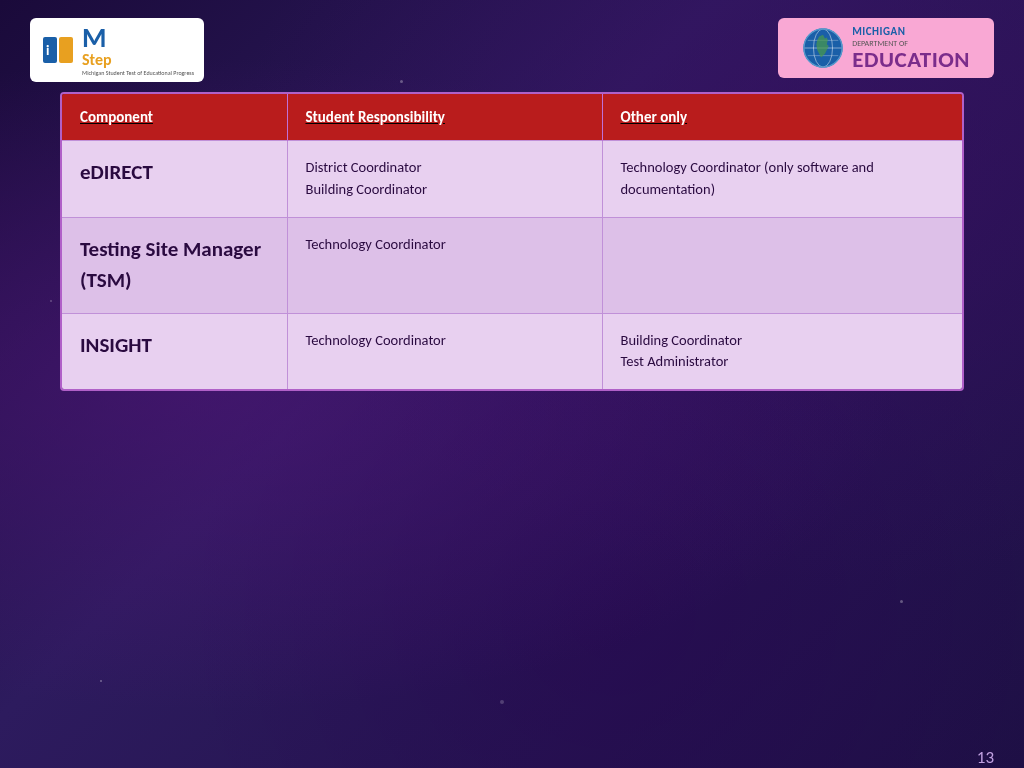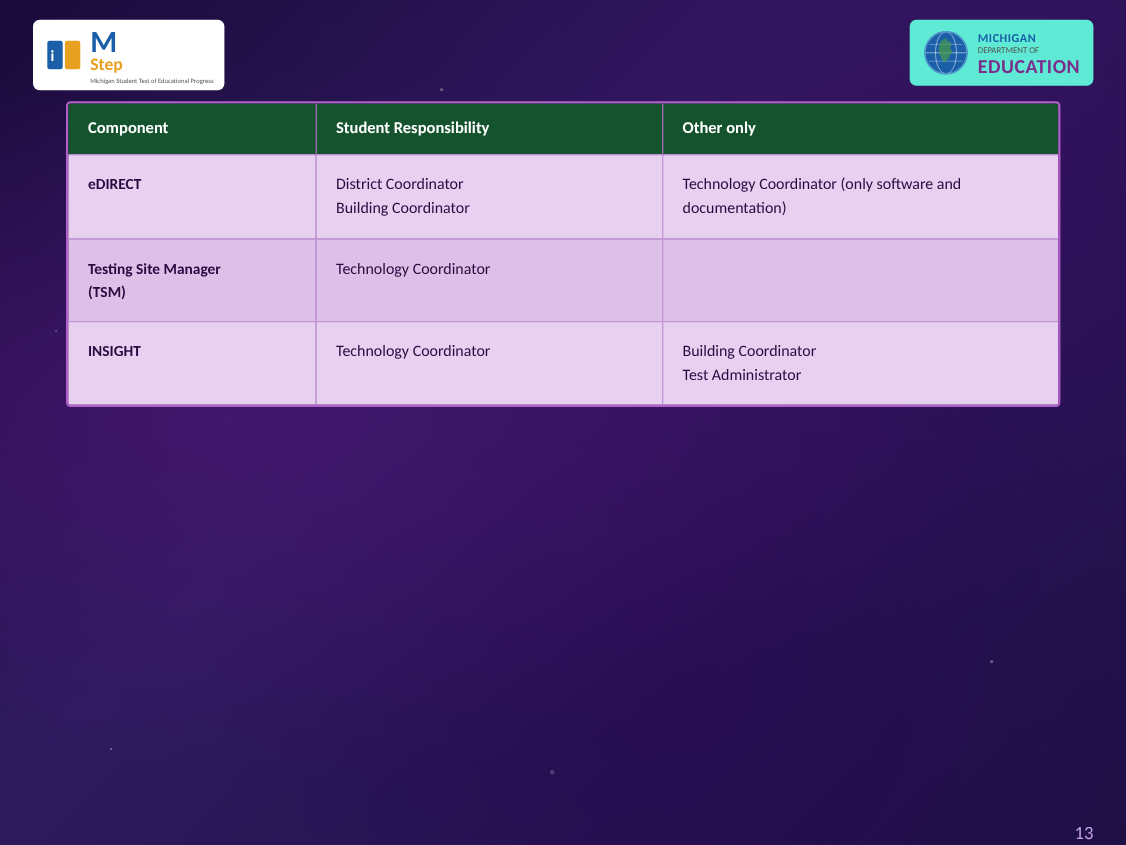--- a/index.html
+++ b/index.html
@@ -82,23 +82,23 @@
     }
 
     .mstep-logo-subtitle {
       font-size: 6px;
       color: #555;
       margin-top: 2px;
     }
 
     
     .mi-logo {
-      background: #5eead4;
+      background: #f9a8d4;
       border-radius: 6px;
-      padding: 6px 12px;
+      padding: 6px 24px;
       display: flex;
       flex-direction: column;
       align-items: center;
       justify-content: center;
       min-width: 140px;
       min-height: 60px;
     }
 
     .mi-logo-top {
       display: flex;
@@ -125,21 +125,21 @@
     }
 
     .mi-logo-dept {
       font-size: 8px;
       font-weight: 500;
       color: #555;
       text-transform: uppercase;
     }
 
     .mi-logo-education {
-      font-size: 18px;
+      font-size: 23px;
       font-weight: 700;
       color: #7b2d8b;
       letter-spacing: 0.5px;
       text-transform: uppercase;
       line-height: 1;
     }
 
     
     .title-area {
       padding: 20px 60px 10px 60px;
@@ -166,21 +166,22 @@
       width: 100%;
       border-collapse: collapse;
       table-layout: fixed;
     }
 
     col.col1 { width: 25%; }
     col.col2 { width: 35%; }
     col.col3 { width: 40%; }
 
     thead tr {
-      background: #14532d;
+      background: #b91c1c;
+      text-decoration: underline;
     }
 
     thead th {
       padding: 14px 18px;
       color: white;
       font-weight: 600;
       font-size: 15px;
       text-align: left;
       border-right: 1px solid #c070d8;
     }
@@ -209,21 +210,21 @@
       border-right: 1px solid #c090d8;
       line-height: 1.5;
     }
 
     tbody td:last-child {
       border-right: none;
     }
 
     tbody td.bold-cell {
       font-weight: 700;
-      font-size: 14px;
+      font-size: 21px;
     }
 
     
     .page-number {
       position: absolute;
       bottom: 0;
       right: 30px;
       color: #c0a0e0;
       font-size: 17px;
     }

